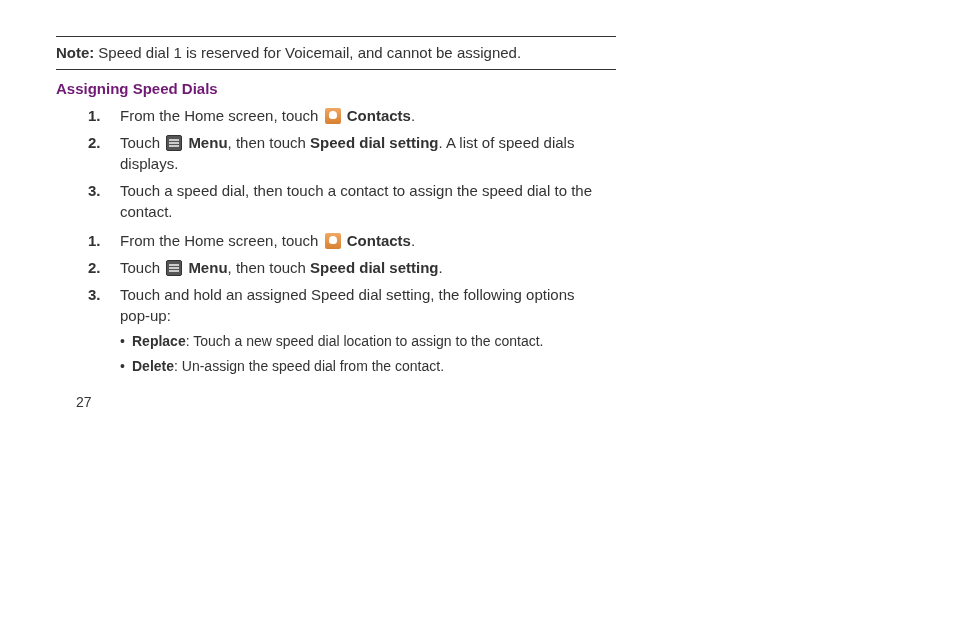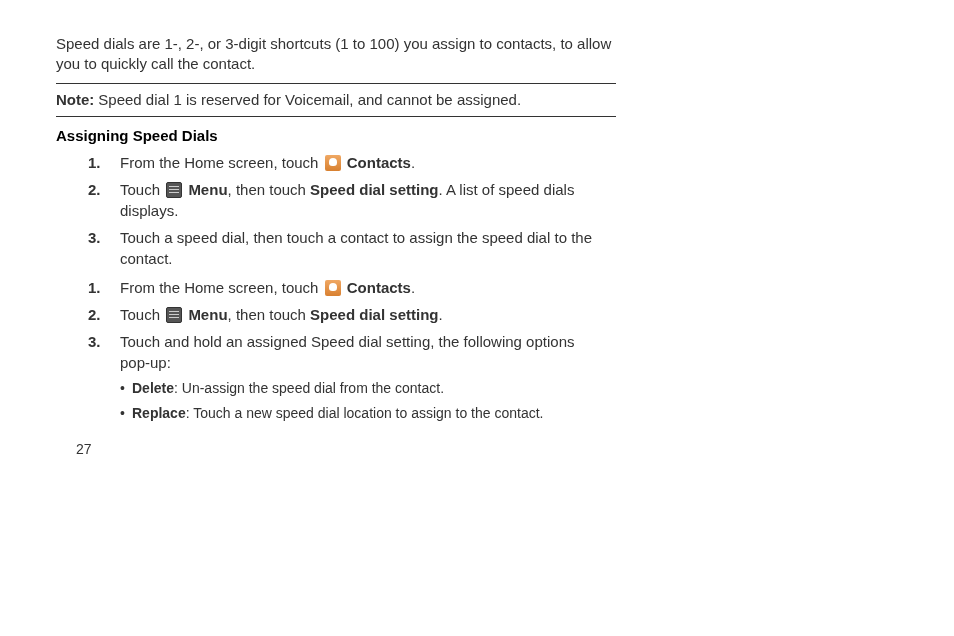--- a/index.html
+++ b/index.html
@@ -42,21 +42,21 @@
       line-height: 1.35;
     }
     .note-label {
       font-weight: bold;
       margin-right: 4px;
     }
     .note-text {
       flex: 1;
     }
     .sub-heading {
-      color: #000000;
+      color: #701a75;
       font-weight: bold;
       font-size: 15px;
       margin: 10px 0 6px 0;
     }
     ol.steps {
       margin: 8px;
       padding-left: 46px;
       list-style: none;
       counter-reset: step;
     }
@@ -134,21 +134,20 @@
       margin-left: 20px;
       font-size: 14px;
     }
   </style>
 </head>
 <body>
 
 <div class="page">
 
 
-  <p class="body-text">Speed dials are 1-, 2-, or 3-digit shortcuts (1 to 100) you assign to contacts, to allow you to quickly call the contact.</p>
 
 
   <hr class="rule">
 
   <div class="note-block">
     <span class="note-label">Note:</span>
     <span class="note-text">Speed dial 1 is reserved for Voicemail, and cannot be assigned.</span>
   </div>
 
   <hr class="rule">
@@ -174,24 +173,24 @@
       <span class="bold">Contacts</span><span>.</span>
     </li>
     <li>
       <span>Touch </span><span class="icon menu-icon"></span>
       <span class="bold">Menu</span><span>, then touch </span><span class="bold">Speed dial setting</span><span>.</span>
     </li>
     <li>
       <span>Touch and hold an assigned Speed dial setting, the following options pop-up:</span>
       <ul class="bullets">
         <li>
-          <span class="bold">Delete</span><span>: Un-assign the speed dial from the contact.</span>
+          <span class="bold">Replace</span><span>: Touch a new speed dial location to assign to the contact.</span>
         </li>
         <li>
-          <span class="bold">Replace</span><span>: Touch a new speed dial location to assign to the contact.</span>
+          <span class="bold">Delete</span><span>: Un-assign the speed dial from the contact.</span>
         </li>
       </ul>
     </li>
   </ol>
 
   <div class="page-num">27</div>
 
 </div>
 
 </body></html>

